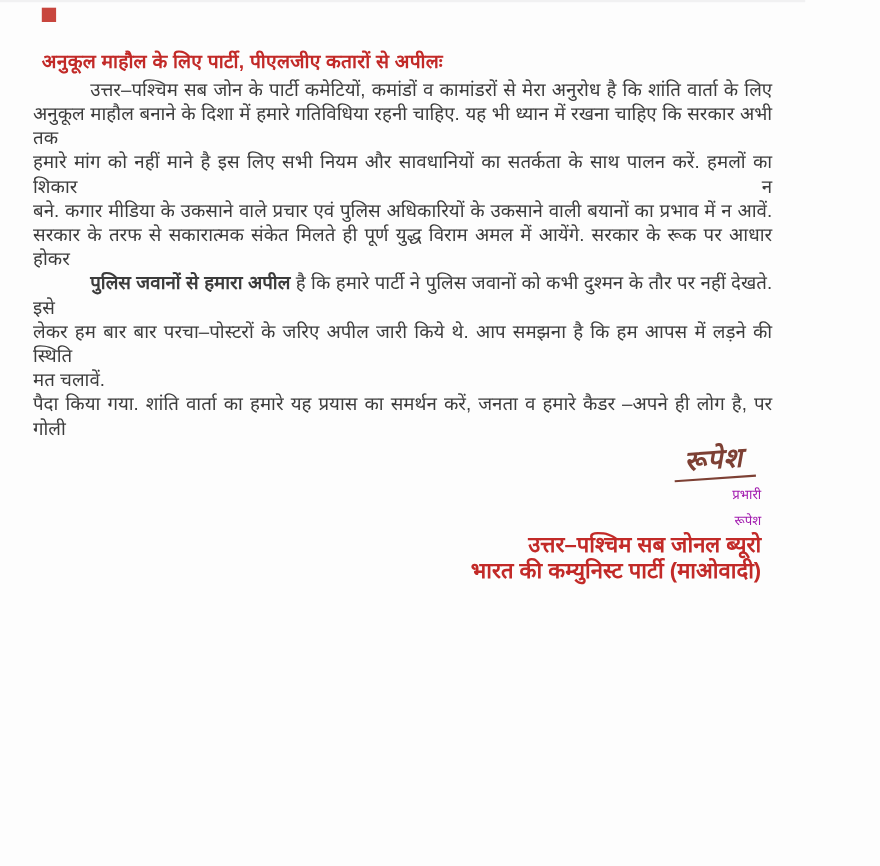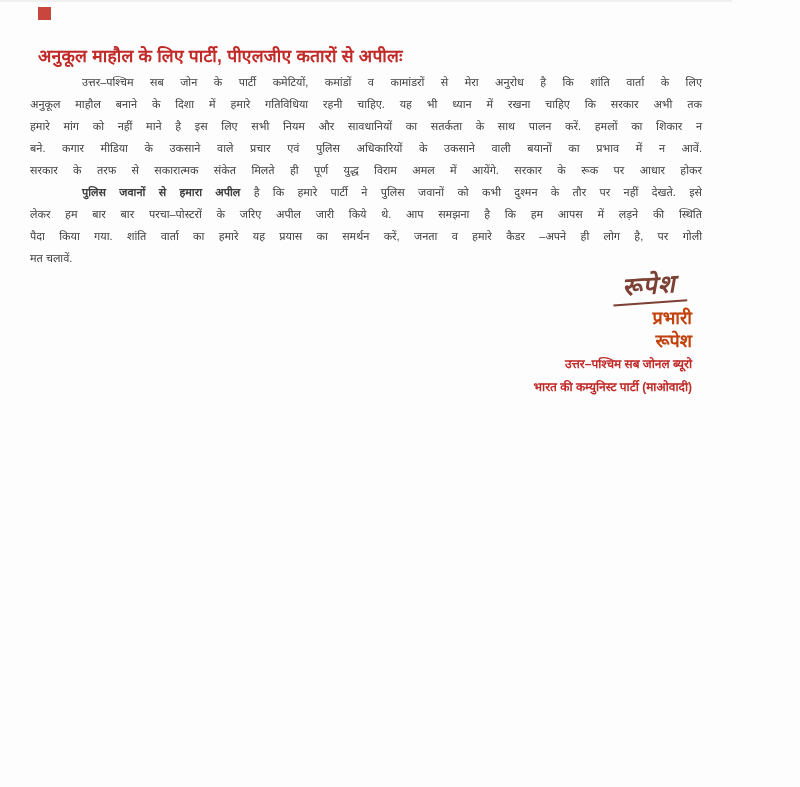--- a/index.html
+++ b/index.html
@@ -35,21 +35,21 @@
   .heading {
     color: #c22a28;
     font-weight: bold;
     font-size: 17.5px;
     line-height: 24px;
     margin: 0 0 3px 8px;
     letter-spacing: 0.2px;
   }
   .para { margin: 0; }
   .line {
-    font-size: 11px;
+    font-size: 17px;
     line-height: 22px;
   }
   .jline {
     text-align: justify;
     text-align-last: justify;
   }
   .indent { text-indent: 52px; }
   .bold { font-weight: bold; }
   .sig-block {
     margin-top: -10px;
@@ -62,28 +62,28 @@
     font-style: italic;
     font-weight: bold;
     color: #7d4034;
     transform: rotate(-4deg);
     border-bottom: 2px solid #7d4034;
     padding: 2px 10px 1px 10px;
     margin: 6px 6px 3px 0;
     letter-spacing: 1px;
   }
   .sig-role, .sig-name {
-    font-weight: bold;
-    font-size: 18px;
+    font-weight: normal;
+    font-size: 12px;
     line-height: 23px;
-    color: #c2410c;
+    color: #a21caf;
   }
   .footer-red {
     font-weight: bold;
-    font-size: 12px;
+    font-size: 20px;
     line-height: 23px;
     color: #c22a28;
   }
 </style>
 </head>
 <body>
 
 <div class="page">
 
   <div class="red-mark"></div>
@@ -96,22 +96,22 @@
       <div class="line jline indent">उत्तर–पश्चिम सब जोन के पार्टी कमेटियों, कमांडों व कामांडरों से मेरा अनुरोध है कि शांति वार्ता के लिए</div>
       <div class="line jline">अनुकूल माहौल बनाने के दिशा में हमारे गतिविधिया रहनी चाहिए. यह भी ध्यान में रखना चाहिए कि सरकार अभी तक</div>
       <div class="line jline">हमारे मांग को नहीं माने है इस लिए सभी नियम और सावधानियों का सतर्कता के साथ पालन करें. हमलों का शिकार न</div>
       <div class="line jline">बने. कगार मीडिया के उकसाने वाले प्रचार एवं पुलिस अधिकारियों के उकसाने वाली बयानों का प्रभाव में न आवें.</div>
       <div class="line jline">सरकार के तरफ से सकारात्मक संकेत मिलते ही पूर्ण युद्ध विराम अमल में आयेंगे. सरकार के रूक पर आधार होकर</div>
     </div>
 
     <div class="para">
       <div class="line jline indent"><span class="bold">पुलिस जवानों से हमारा अपील</span><span> है कि हमारे पार्टी ने पुलिस जवानों को कभी दुश्मन के तौर पर नहीं देखते. इसे</span></div>
       <div class="line jline">लेकर हम बार बार परचा–पोस्टरों के जरिए अपील जारी किये थे. आप समझना है कि हम आपस में लड़ने की स्थिति</div>
+      <div class="line">मत चलावें.</div>
       <div class="line jline">पैदा किया गया. शांति वार्ता का हमारे यह प्रयास का समर्थन करें, जनता व हमारे कैडर –अपने ही लोग है, पर गोली</div>
-      <div class="line">मत चलावें.</div>
     </div>
 
     <div class="sig-block">
       <div>
         <span class="handwriting">रूपेश</span>
       </div>
       <div class="sig-role">प्रभारी</div>
       <div class="sig-name">रूपेश</div>
       <div class="footer-red">उत्तर–पश्चिम सब जोनल ब्यूरो</div>
       <div class="footer-red">भारत की कम्युनिस्ट पार्टी (माओवादी)</div>

